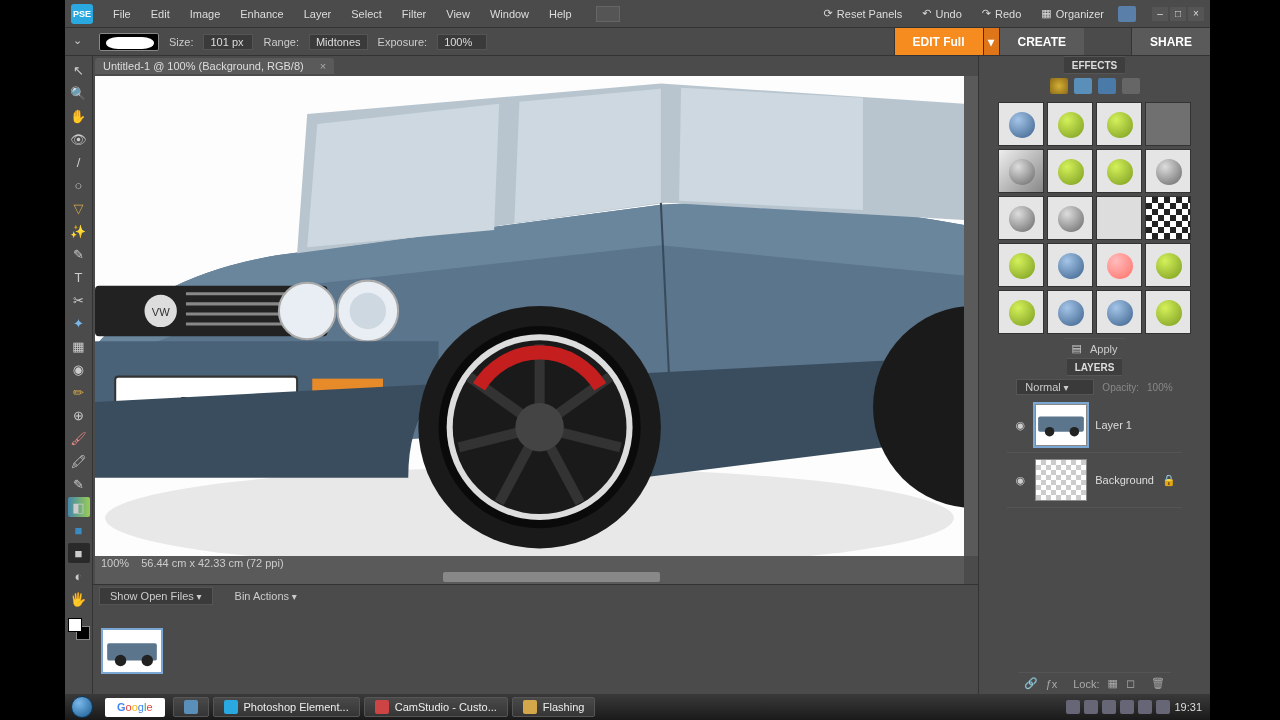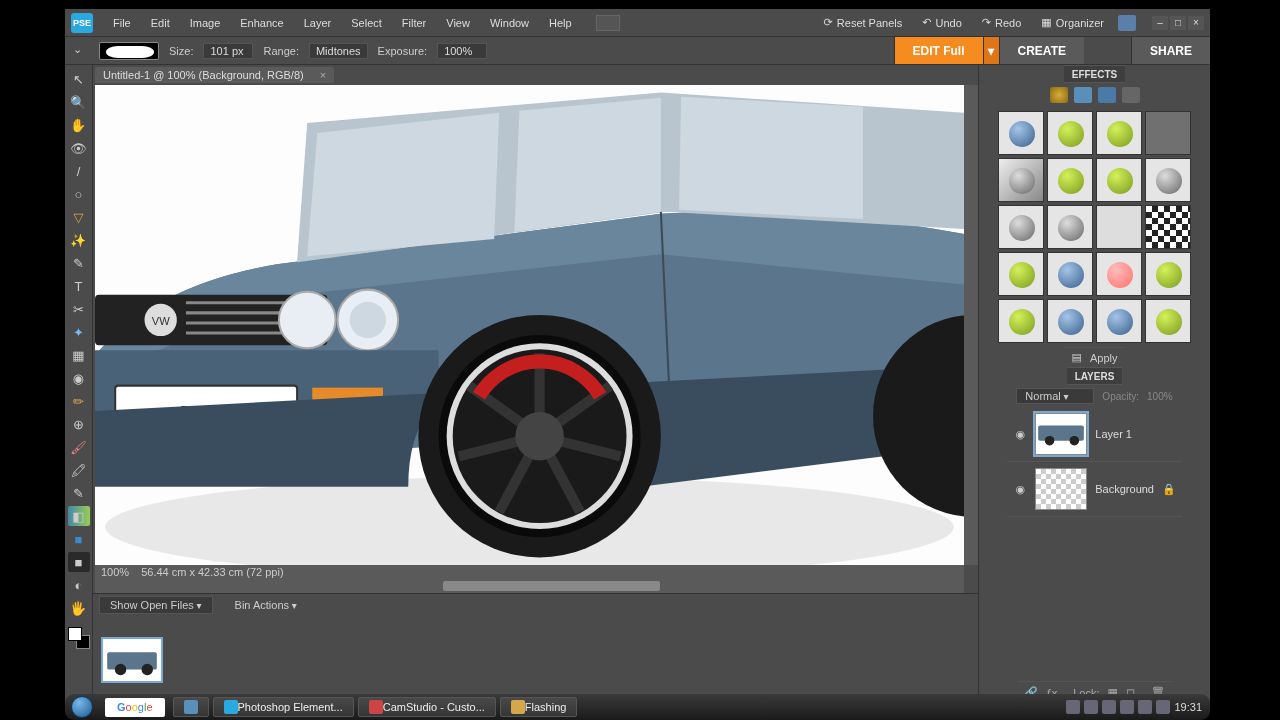--- a/index.html
+++ b/index.html
@@ -1,17 +1,17 @@
 <!DOCTYPE html>
 <html><head>
 <meta charset="utf-8">
 <style>
 * { margin: 0; padding: 0; box-sizing: border-box; font-family: Tahoma, Arial, sans-serif; font-size: 11px; }
 body { background: #000; width: 1280px; height: 720px; overflow: hidden; position: relative; }
-.app { position: absolute; top: 9px; left: 65px; width: 1145px; height: 694px; background: #4b4b4b; display: flex; flex-direction: column; }
+.app { position: absolute; top: 0; left: 65px; width: 1145px; height: 694px; background: #4b4b4b; display: flex; flex-direction: column; }
 
 
 .menubar { height: 28px; background: #4b4b4b; display: flex; align-items: center; padding: 0 6px; border-bottom: 1px solid #333; }
 .app-logo { width: 22px; height: 20px; background: #2aa9e0; border-radius: 3px; display: flex; align-items: center; justify-content: center; color: #fff; font-weight: bold; font-size: 9px; margin-right: 10px; }
 .menu-item { color: #ddd; padding: 4px 10px; cursor: pointer; }
 .menubar-spacer { flex: 1; }
 .menubar-right { display: flex; align-items: center; gap: 8px; }
 .reset-btn { color: #ddd; display: flex; align-items: center; gap: 4px; padding: 2px 6px; cursor: pointer; }
 .undo-redo { color: #ddd; display: flex; align-items: center; gap: 4px; padding: 2px 6px; cursor: pointer; }
 .win-controls { display: flex; gap: 2px; margin-left: 8px; }
@@ -87,26 +87,26 @@
 .layer-row { display: flex; align-items: center; padding: 6px; gap: 8px; border-bottom: 1px solid #555; }
 .layer-vis { width: 14px; height: 12px; color: #ccc; cursor: pointer; display: flex; align-items: center; justify-content: center; }
 .layer-thumb { width: 52px; height: 42px; background: #fff; border: 1px solid #888; position: relative; }
 .layer-thumb.checker { background: repeating-conic-gradient(#ccc 0 25%, #fff 0 50%) 0 0/10px 10px; }
 .layer-name { color: #ddd; flex: 1; }
 .layer-lock { color: #aaa; font-size: 11px; }
 .layers-footer { height: 22px; display: flex; align-items: center; padding: 0 6px; gap: 8px; border-top: 1px solid #555; color: #aaa; }
 .layers-footer .spacer { flex: 1; }
 
 
-.taskbar { position: absolute; left: 65px; bottom: 0; width: 1145px; height: 26px; background: linear-gradient(#3a3a3a, #1a1a1a); display: flex; align-items: center; border-radius: 9px; }
+.taskbar { position: absolute; left: 65px; bottom: 0; width: 1145px; height: 26px; background: linear-gradient(#3a3a3a, #1a1a1a); display: flex; align-items: center; }
 .start-orb { width: 34px; height: 26px; display: flex; align-items: center; justify-content: center; }
 .start-circle { width: 22px; height: 22px; border-radius: 50%; background: radial-gradient(circle at 35% 30%, #7ab8ea, #1a5a8f); border: 1px solid #0a3a5f; }
 .google-box { background: #fff; color: #555; padding: 2px 12px; border-radius: 2px; font-size: 12px; font-family: Georgia, serif; margin: 0 6px; }
 .google-box b { color: #4285f4; }
-.task-item { background: rgba(255,255,255,0.1); border: 1px solid #555; padding: 2px 10px; color: #eee; margin: 0 2px; display: flex; align-items: center; height: 20px; border-radius: 2px; }
+.task-item { background: rgba(255,255,255,0.1); border: 1px solid #555; padding: 2px 10px; color: #eee; margin: 0 2px; display: flex; align-items: center; gap: 6px; height: 20px; border-radius: 2px; }
 .task-icon { width: 14px; height: 14px; background: #5a8fba; border-radius: 2px; }
 .tray { margin-left: auto; display: flex; align-items: center; gap: 4px; padding-right: 8px; color: #ddd; }
 .tray-icon { width: 14px; height: 14px; background: #667; border-radius: 2px; }
 .clock { font-size: 11px; }
 
 
 .i { font-style: normal; font-family: Arial; }
 </style>
 </head>
 <body>

